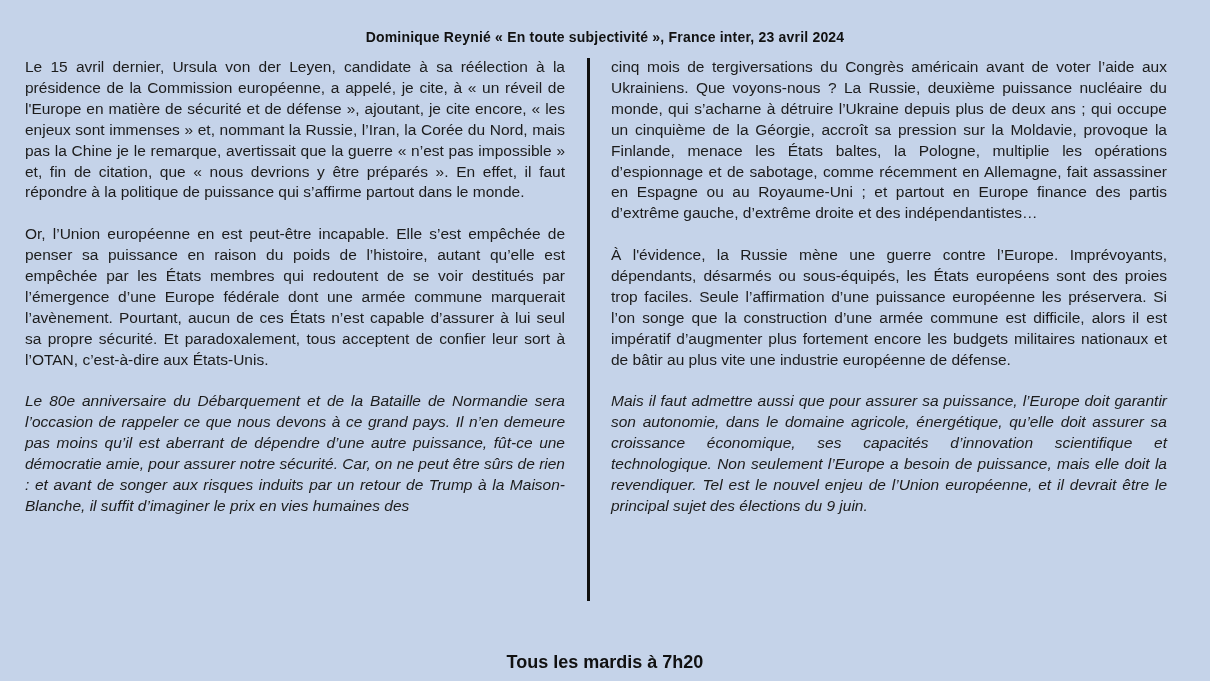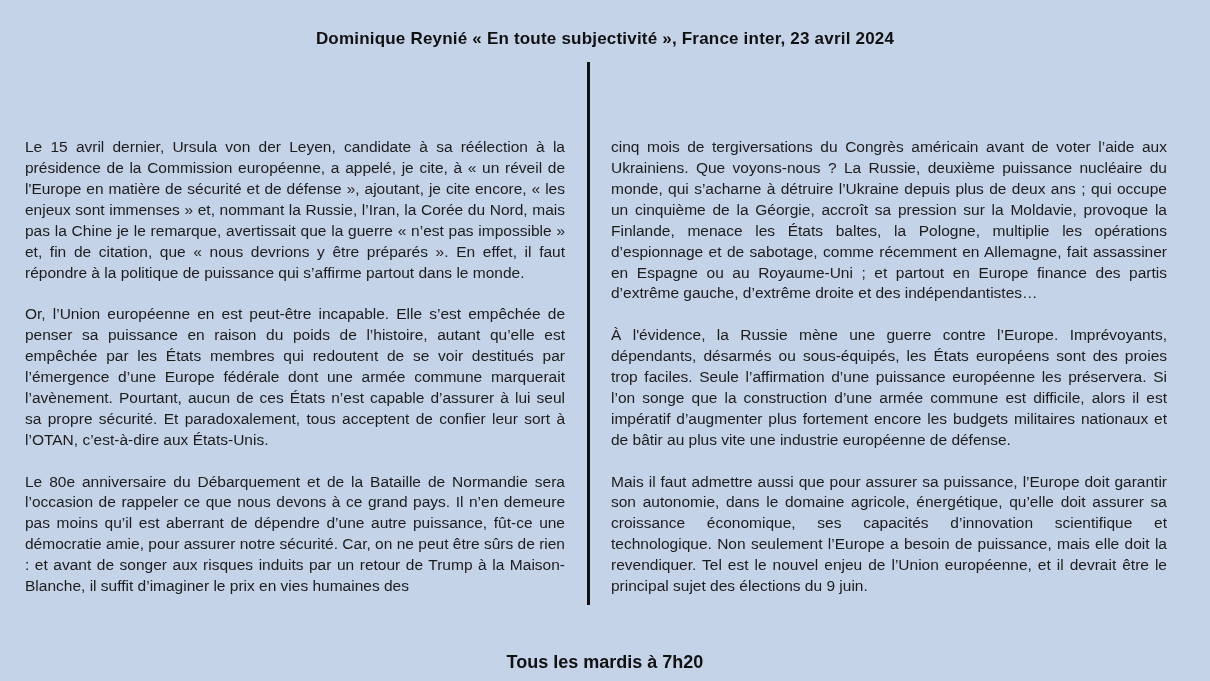--- a/index.html
+++ b/index.html
@@ -13,49 +13,49 @@
     box-sizing: border-box;
     background: var(--bg, #c5d3e9);
     color: var(--fg, #1c1c1c);
     font-family: "Liberation Sans", sans-serif;
     overflow: hidden;
   }
   .title {
     margin: 0;
     padding: 29px 0 9px 0;
     text-align: center;
-    font-size: 17px;
+    font-size: 14px;
     font-weight: 700;
     letter-spacing: 0.2px;
     color: #111;
   }
   .columns {
     display: flex;
-    align-items: flex-end;
+    align-items: flex-start;
     padding: 3px 0 0 25px;
   }
   .col {
     font-size: 15.5px;
     line-height: 20.9px;
     text-align: justify;
     color: #1c1c1c;
   }
   .col-left  { width: 540px; }
   .col-right { width: 556px; }
   .divider {
     width: 3px;
     height: 543px;
     background: var(--divider, #101010);
     margin: 1px 21px 0 22px;
     flex: 0 0 auto;
   }
   .col p {
     margin: 0 0 20.9px 0;
   }
-  .col p:last-child { margin-bottom: 8px; }
+  .col p:last-child { margin-bottom: 8px; font-style: italic; }
   .footer {
     position: absolute;
     left: 0;
     right: 0;
     top: 652px;
     text-align: center;
     font-size: 18px;
     font-weight: 700;
     color: #111;
   }

